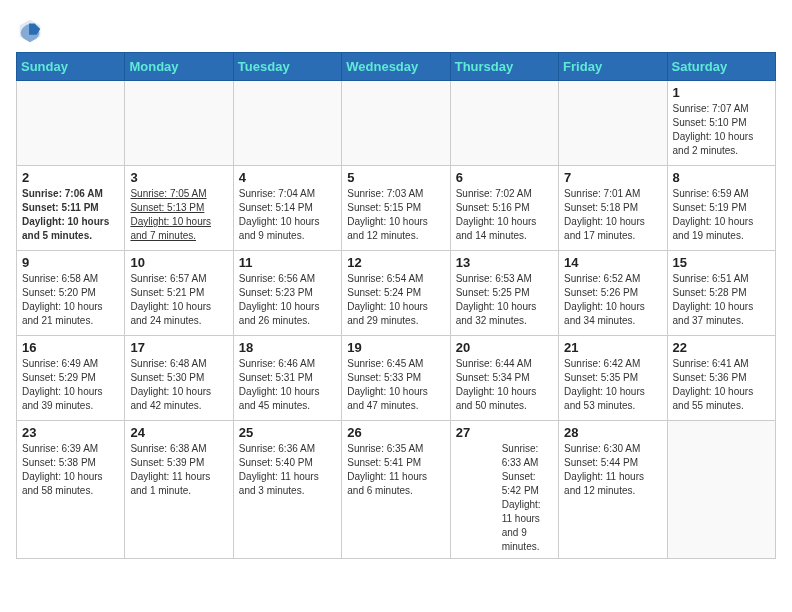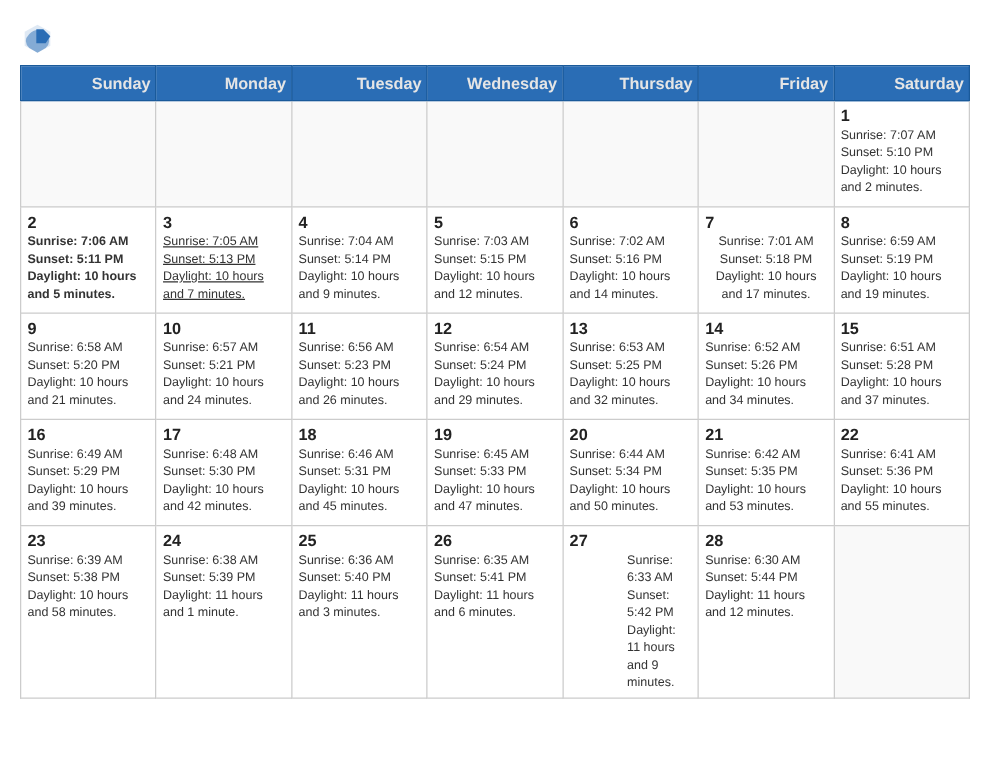--- a/index.html
+++ b/index.html
@@ -44,25 +44,25 @@
       font-size: 15px;
       color: #444;
     }
     table {
       width: 100%;
       border-collapse: collapse;
       table-layout: fixed;
     }
     thead tr th {
       background-color: #2a6db5;
-      color: #e5e5e5;
+      color: #5eead4;
       font-size: 13px;
       font-weight: bold;
       padding: 6px 4px;
-      text-align: right;
+      text-align: left;
       border: 1px solid #1a5a9a;
     }
     tbody tr td {
       border: 1px solid #ccc;
       vertical-align: top;
       padding: 4px 5px;
       font-size: 10.5px;
       color: #222;
       height: 85px;
     }
@@ -156,21 +156,21 @@
 Daylight: 10 hours and 12 minutes.</div>
         </td>
         <td>
           <span class="day-num">6</span>
           <div class="day-info" style="white-space: pre-line;">Sunrise: 7:02 AM
 Sunset: 5:16 PM
 Daylight: 10 hours and 14 minutes.</div>
         </td>
         <td>
           <span class="day-num">7</span>
-          <div class="day-info" style="white-space: pre-line; text-align: center;">Sunrise: 7:01 AM
+          <div class="day-info" style="white-space: pre-line;">Sunrise: 7:01 AM
 Sunset: 5:18 PM
 Daylight: 10 hours and 17 minutes.</div>
         </td>
         <td>
           <span class="day-num">8</span>
           <div class="day-info" style="white-space: pre-line;">Sunrise: 6:59 AM
 Sunset: 5:19 PM
 Daylight: 10 hours and 19 minutes.</div>
         </td>
       </tr>

